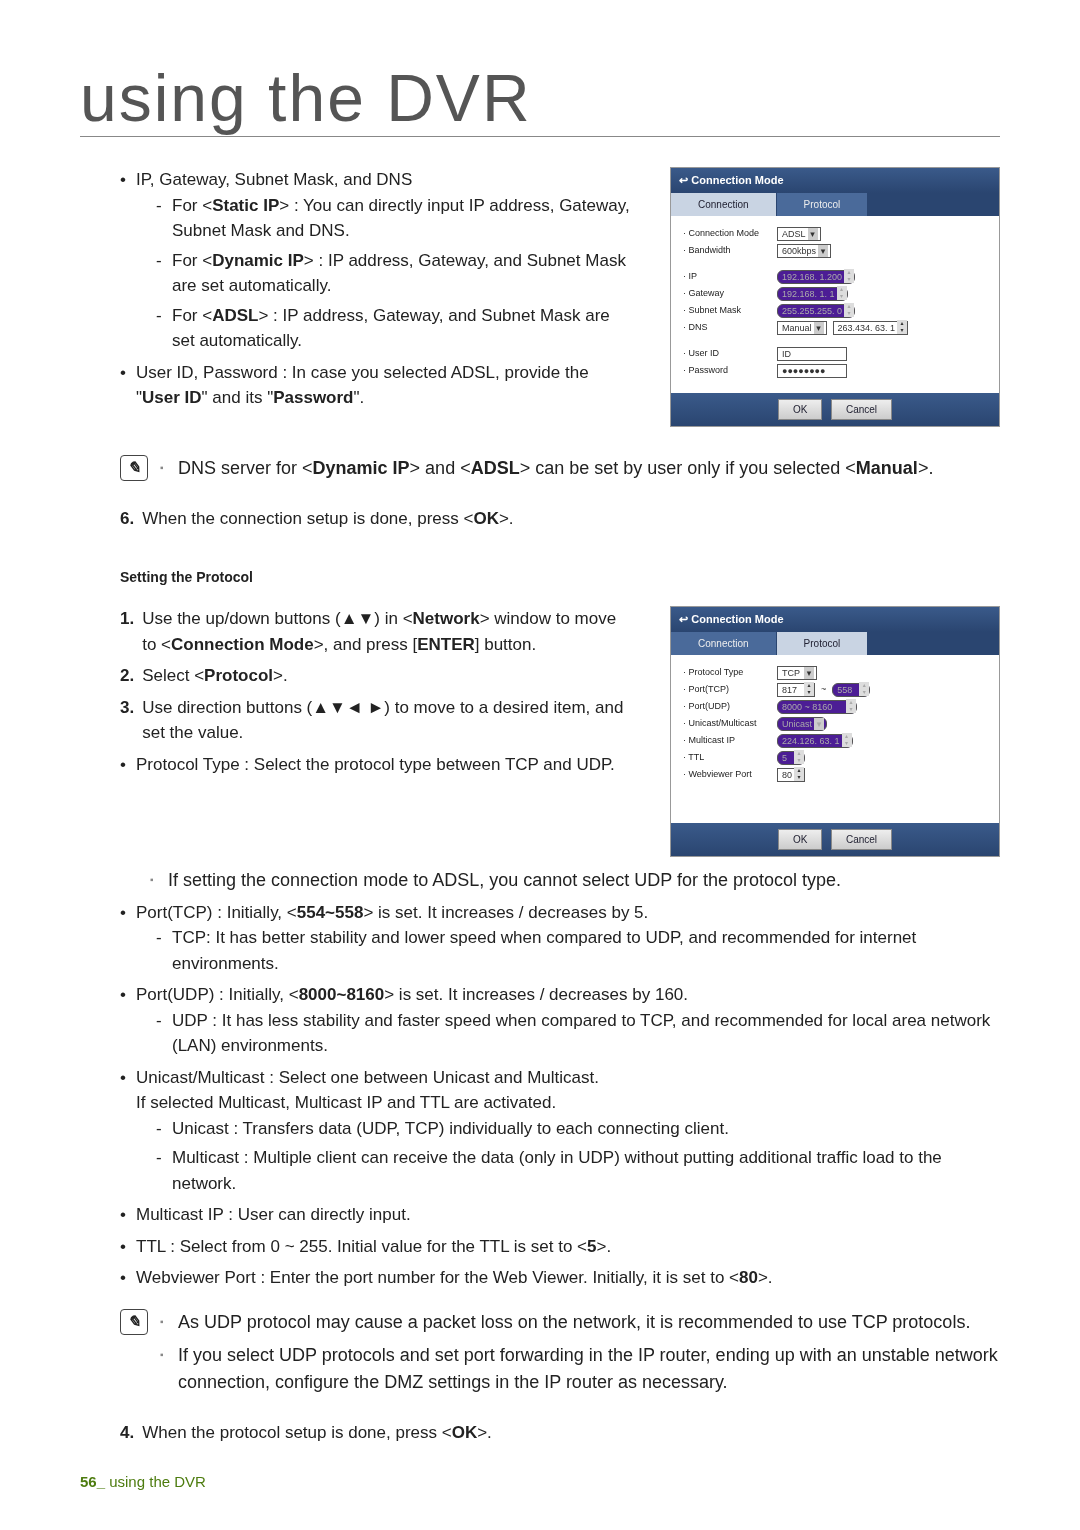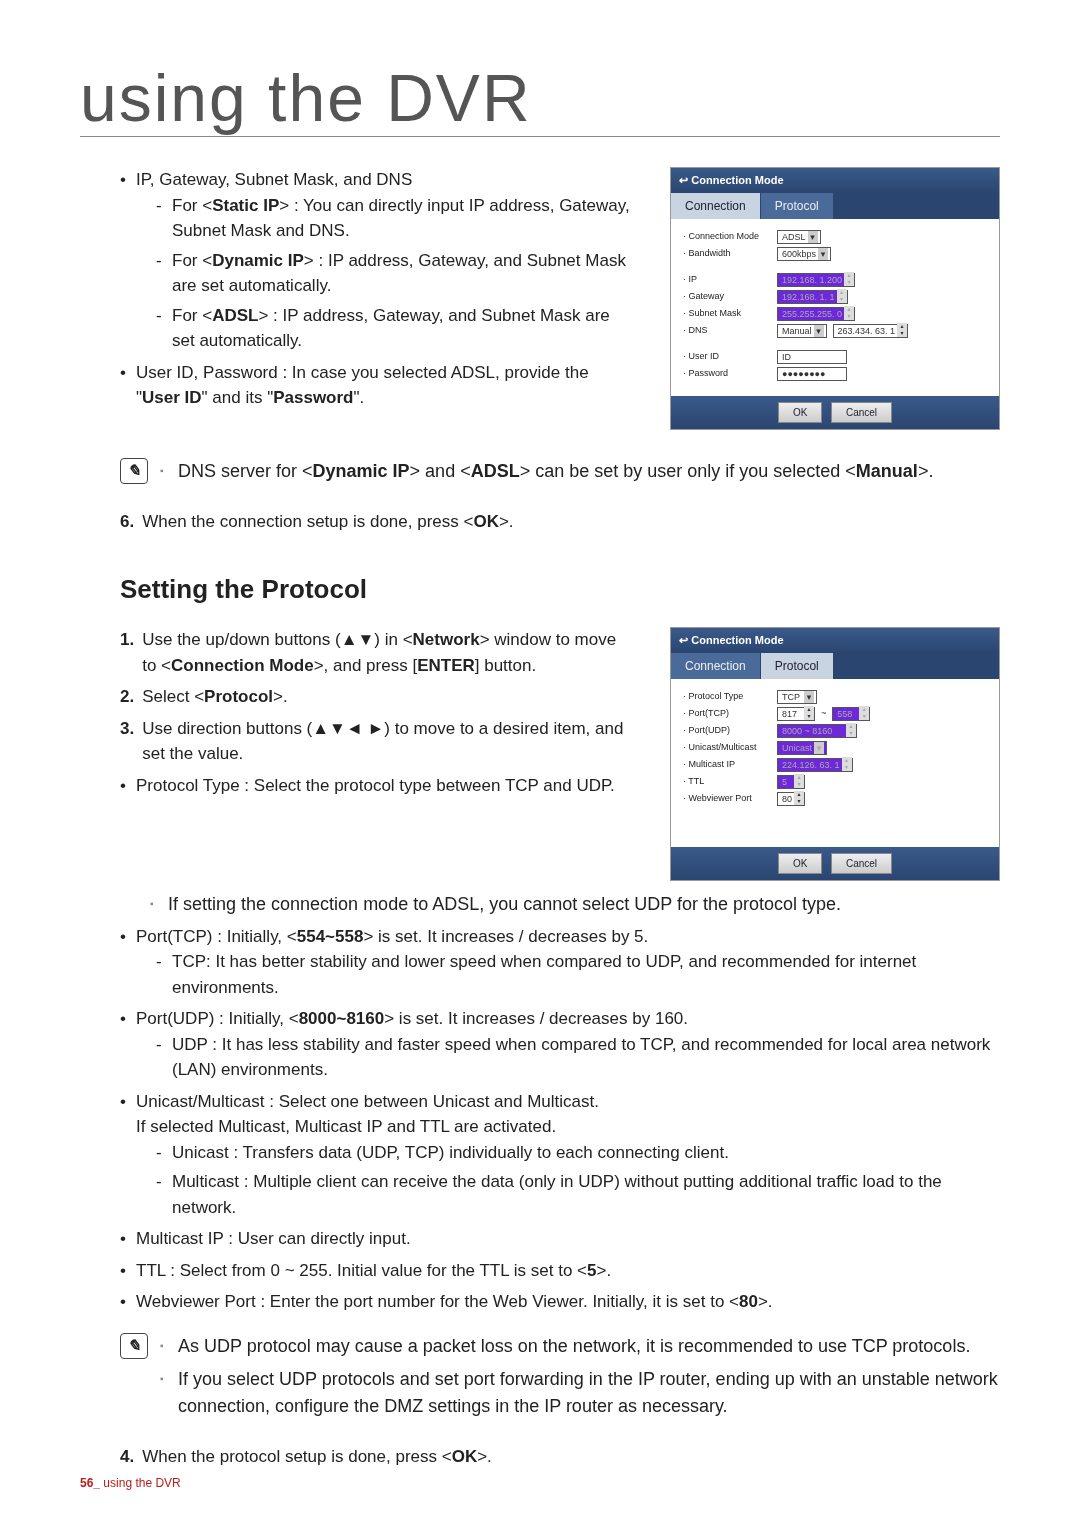--- a/index.html
+++ b/index.html
@@ -32,42 +32,42 @@
   ul.dash { list-style: none; padding-left: 20px; }
   ul.dash > li { position: relative; padding-left: 16px; margin-bottom: 4px; }
   ul.dash > li::before { content: "-"; position: absolute; left: 0; top: 0; }
   .note-row { display: flex; align-items: flex-start; gap: 12px; margin: 18px 0 18px 40px; }
   .note-icon { width: 28px; height: 26px; border: 1.5px solid #444; border-radius: 4px; display:flex; align-items:center; justify-content:center; font-size:16px; flex:0 0 auto; font-style:italic; font-weight:bold; }
   .note-list { list-style: none; flex:1; }
   .note-list li { position: relative; padding-left: 18px; margin-bottom:6px; font-family: "Arial Narrow", Arial, sans-serif; font-stretch: condensed; font-size:18px; }
   .note-list li::before { content:"▪"; position:absolute; left:0; color:#888; font-size:10px; top:5px;}
   .num-item { display:flex; gap:8px; padding-left:40px; margin-bottom:6px;}
   .num-item .num { font-weight:bold; flex:0 0 auto;}
-  .section-h { font-size:26px; font-weight:bold; margin: 36px 0 18px 40px; }
+  .section-h { font-size:14px; font-weight:bold; margin: 36px 0 18px 40px; }
   b { font-weight:bold; }
   
   .panel { border:1px solid #999; background:#fff; font-size:9px; color:#333; margin-bottom:10px; }
   .panel-title { background:linear-gradient(#3a5a8a,#2a4570); color:#fff; padding:4px 8px; font-weight:bold; font-size:11px;}
   .panel-title::before { content:"↩  "; }
   .tabs { display:flex; background:#2a4570; }
-  .tab { padding:4px 14px; background:#4a6a9a; color:#eee; font-size:12px; border-right:1px solid #2a4570;}
+  .tab { padding:4px 27px; background:#4a6a9a; color:#eee; font-size:10px; border-right:1px solid #2a4570;}
   .tab.active { background:#c9d4e3; color:#223; }
   .panel-body { padding:8px 12px 12px 12px; background:#fff; }
   .prow { display:flex; align-items:center; margin:3px 0; gap:6px;}
   .plabel { width:88px; color:#222;}
   .plabel::before{content:"· ";}
   .pinput { border:1px solid #555; background:#fff; padding:0 4px; height:14px; line-height:12px; display:inline-flex; align-items:center; font-size:9px;}
-  .pinput.dim { background:#6d28d9; color:#aaa;}
+  .pinput.dim { background:#4c1d95; color:#aaa;border-radius:6px;}
   .dd { position:relative; padding-right:14px;}
   .dd::after{content:"▾"; position:absolute; right:2px; top:0px; background:#ccc; width:10px; text-align:center; font-size:9px;}
   .spin { position:relative; padding-right:12px; min-width:70px;}
   .spin::after{content:"▴\A▾"; white-space:pre; position:absolute; right:0; top:-2px; font-size:6px; line-height:7px; background:#ddd; width:10px; text-align:center;}
   .panel-footer { background:linear-gradient(#3a5a8a,#2a4570); padding:6px; text-align:center;}
   .pbtn { display:inline-block; background:linear-gradient(#eee,#ccc); border:1px solid #888; padding:2px 14px; font-size:10px; margin:0 3px; color:#223; }
-  .footer { position:absolute; bottom:40px; left:80px; font-size:12px; color:#b91c1c;}
+  .footer { position:absolute; bottom:40px; left:80px; font-size:15px; color:#4d7c0f;}
   .footer b{font-weight:bold;}
 </style>
 </head>
 <body>
 
 <div class="page-title">using the DVR</div>
 
 <div class="content">
 
   <div class="col2">

